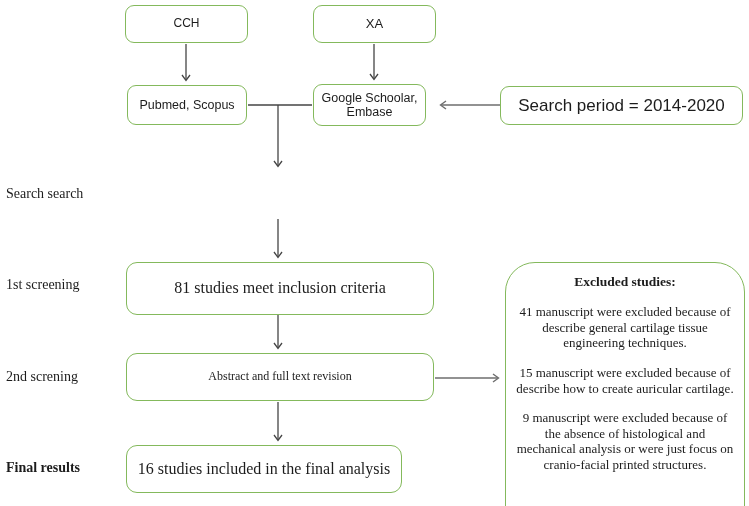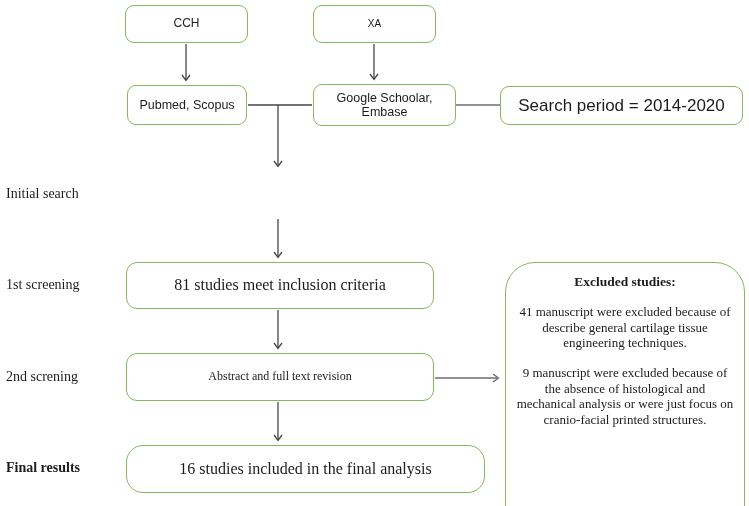--- a/index.html
+++ b/index.html
@@ -16,28 +16,28 @@
     overflow:hidden;
   }
   .node{
     position:absolute;box-sizing:border-box;
     border:1.5px solid var(--box-border);border-radius:9px;background:#fff;
     display:flex;align-items:center;justify-content:center;text-align:center;
     line-height:1.15;padding:2px 6px;
   }
   .sans{font-family:"Liberation Sans","DejaVu Sans",sans-serif;}
   .n-cch{left:125px;top:5px;width:123px;height:38px;font-size:12px;}
-  .n-xa{left:313px;top:5px;width:123px;height:38px;font-size:10px;}
+  .n-xa{left:313px;top:5px;width:123px;height:38px;font-size:13px;}
   .n-pubmed{left:127px;top:85px;width:120px;height:40px;font-size:12.5px;}
-  .n-google{left:313px;top:84px;width:143px;height:42px;font-size:12.5px;}
+  .n-google{left:313px;top:84px;width:113px;height:42px;font-size:12.5px;}
   .n-search{left:500px;top:86px;width:243px;height:39px;font-size:17px;}
   .n-identified{left:126px;top:171px;width:308px;height:47px;font-size:16px;border-radius:11px;}
-  .n-inclusion{left:126px;top:262px;width:308px;height:47px;font-size:16px;border-radius:11px;}
+  .n-inclusion{left:126px;top:262px;width:308px;height:53px;font-size:16px;border-radius:11px;}
   .n-abstract{left:126px;top:353px;width:308px;height:48px;font-size:12px;border-radius:11px;}
-  .n-final{left:126px;top:445px;width:359px;height:48px;font-size:16px;border-radius:17px;}
+  .n-final{left:126px;top:445px;width:276px;height:48px;font-size:16px;border-radius:11px;}
   .side-label{
     position:absolute;left:6px;font-size:14px;white-space:nowrap;
   }
   .l-initial{top:186px;}
   .l-first{top:277px;}
   .l-second{top:369px;}
   .l-final{top:460px;font-weight:bold;}
   .excluded-panel{
     position:absolute;left:505px;top:262px;width:240px;height:276px;box-sizing:border-box;
     border:1.5px solid var(--box-border);border-radius:30px;background:#fff;
@@ -86,34 +86,35 @@
   <div class="node sans n-pubmed">
     <span>Pubmed, Scopus</span>
   </div>
   <div class="node sans n-google">
     <span>Google Schoolar, Embase</span>
   </div>
   <div class="node sans n-search">
     <span>Search period = 2014-2020</span>
   </div>
 
-  <div class="side-label l-initial">Initial search</div>
+  <div class="side-label l-initial">Search search</div>
   <div class="side-label l-first">1st screening</div>
   <div class="side-label l-second">2nd screning</div>
   <div class="side-label l-final">Final results</div>
 
   <div class="node n-inclusion">
     <span>81 studies meet inclusion criteria</span>
   </div>
   <div class="node n-abstract">
     <span>Abstract and full text revision</span>
   </div>
   <div class="node n-final">
     <span>16 studies included in the final analysis</span>
   </div>
 
   <div class="excluded-panel">
     <p class="excluded-title">Excluded studies:</p>
     <p>41 manuscript were excluded because of describe general cartilage tissue engineering techniques.</p>
+    <p>15 manuscript were excluded because of describe how to create auricular cartilage.</p>
     <p>9 manuscript were excluded because of the absence of histological and mechanical analysis or were just focus on cranio-facial printed structures.</p>
   </div>
 
 </div>
 
 </body></html>

